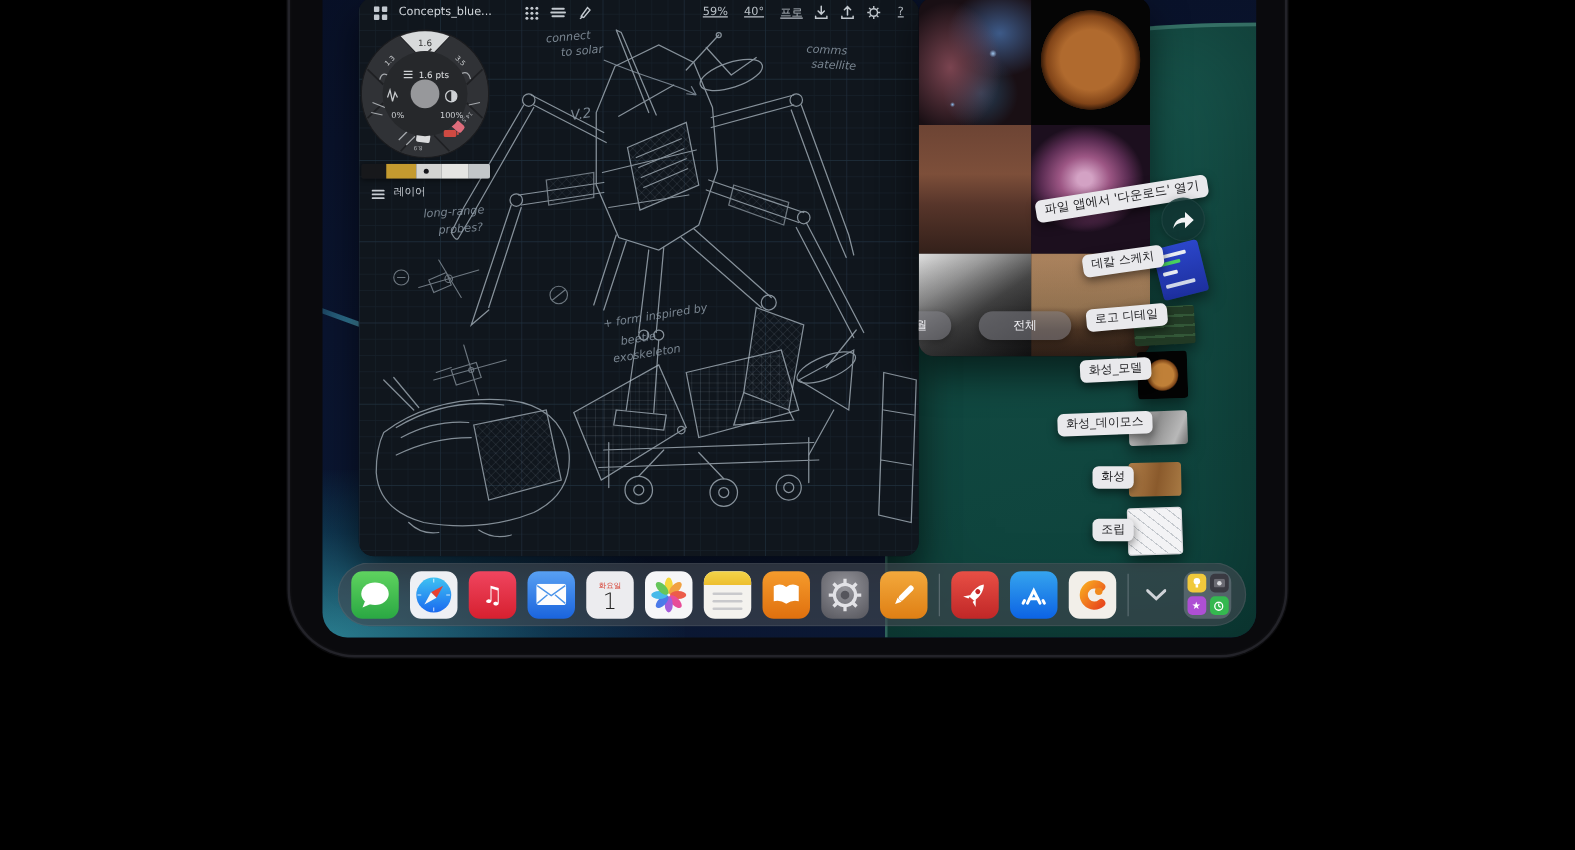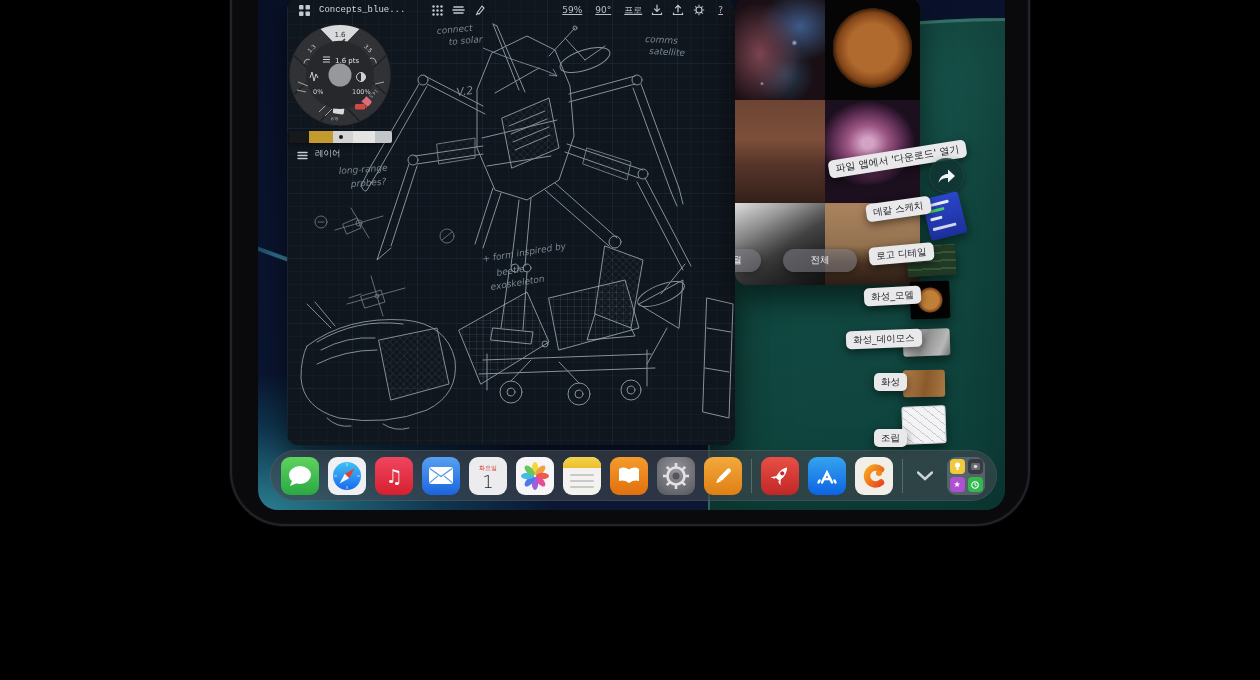--- a/index.html
+++ b/index.html
@@ -24,21 +24,21 @@
              box-shadow:inset 2px 3px 0 rgba(140,220,200,.28),inset 0 0 80px rgba(0,0,0,.3);}
   .teal-glow{position:absolute;left:-40px;bottom:-16px;width:330px;height:150px;
              background:radial-gradient(ellipse at 12% 92%,rgba(64,198,208,.6),rgba(26,130,150,.28) 45%,transparent 72%);}
 
   
   .cwin{position:absolute;left:29px;top:36px;width:448px;height:447px;border-radius:12px;
         overflow:hidden;background:#10161d;box-shadow:0 14px 30px rgba(0,0,0,.55);}
   .cwin svg.sketch{position:absolute;left:0;top:0;}
   .cw-toolbar{position:absolute;top:0;left:0;right:0;height:24px;display:flex;align-items:center;
               padding:0 12px;gap:9px;color:#b9c0c7;font-size:9px;}
-  .cw-toolbar .ttl{color:#d3d8dd;margin-right:10px;white-space:nowrap;font-family:Liberation Mono, monospace;}
+  .cw-toolbar .ttl{color:#d3d8dd;margin-right:10px;white-space:nowrap;}
   .cw-toolbar .sp{flex:1;}
   .cw-toolbar .num{color:#b9c0c7;margin-left:4px;text-decoration:underline;}
   .ticon{display:inline-flex;align-items:center;justify-content:center;}
 
   
   .wheel{position:absolute;left:-2px;top:22px;}
   
   .cbar{position:absolute;left:2px;top:133px;height:12px;display:flex;border-radius:2px;overflow:hidden;
         box-shadow:0 1px 4px rgba(0,0,0,.5);}
   .cbar div{height:100%;}
@@ -275,21 +275,21 @@
       <span class="ticon">
         <svg width="12" height="12">
               <g stroke="#c3c9cf" stroke-width="1.1" fill="none">
                 <path d="M3,9 L8,2 L10,4 L5,10 Z"></path>
                 <path d="M2,11 L4,9.5"></path>
               </g>
             </svg>
       </span>
       <span class="sp"></span>
       <span class="num">59%</span>
-      <span class="num">90°</span>
+      <span class="num">40°</span>
       <span class="num">프로</span>
       <span class="ticon">
         <svg width="12" height="12">
               <g stroke="#c3c9cf" stroke-width="1.2" fill="none" stroke-linecap="round">
                 <path d="M6,1 V7 M3.5,4.8 L6,7.3 L8.5,4.8"></path>
                 <path d="M1.5,9 V10.5 H10.5 V9"></path>
               </g>
             </svg>
       </span>
       <span class="ticon">
@@ -408,21 +408,21 @@
   <div class="thumb t-mars" style="left:652px;top:319px;transform:rotate(-2deg);"></div>
   <div class="badge" style="left:606px;top:325px;transform:rotate(-3deg);">화성_모델</div>
 
   <div class="thumb t-deimos" style="left:645px;top:367px;transform:rotate(-2deg);"></div>
   <div class="badge" style="left:588px;top:368px;transform:rotate(-2deg);">화성_데이모스</div>
 
   <div class="thumb t-map" style="left:645px;top:408px;transform:rotate(-1deg);"></div>
   <div class="badge" style="left:616px;top:411px;">화성</div>
 
   <div class="thumb t-sketch" style="left:644px;top:444px;transform:rotate(-2deg);"></div>
-  <div class="badge" style="left:616px;top:467px;">조립</div>
+  <div class="badge" style="left:616px;top:453px;">조립</div>
 
   <div class="dock">
     <div class="dapp i-msg">
       <svg width="26" height="24">
             <ellipse cx="13" cy="11" rx="11" ry="9" fill="#fff"></ellipse>
             <path d="M5,17 L3,22 L10,19 Z" fill="#fff"></path>
           </svg>
     </div>
     <div class="dapp i-safari">
       <svg width="38" height="38">

